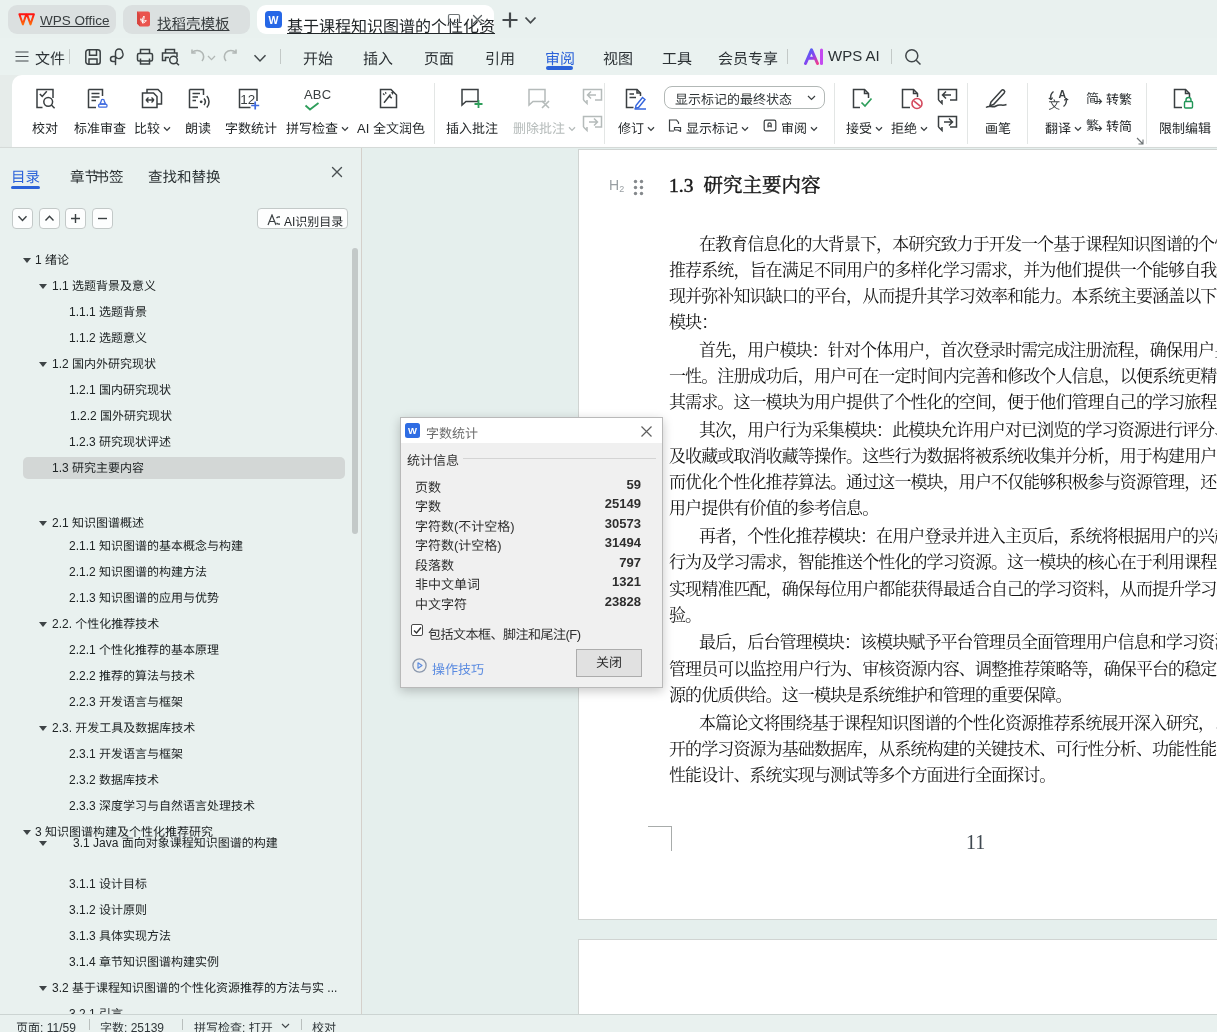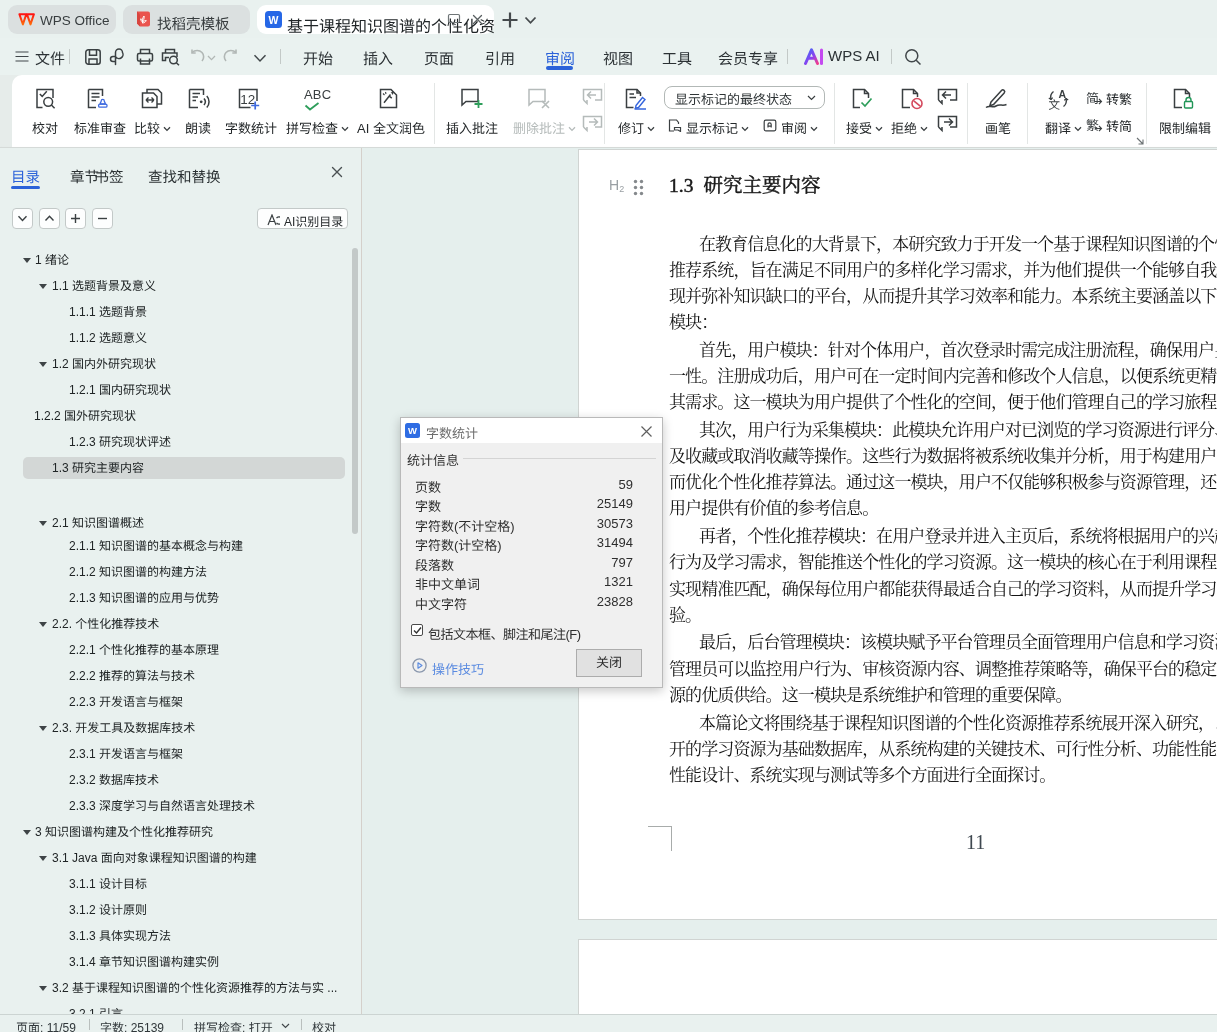--- a/index.html
+++ b/index.html
@@ -2,21 +2,21 @@
 <html lang="zh-CN"><head>
 <meta charset="utf-8">
 <style>
   html,body{margin:0;padding:0;}
   body{width:1217px;height:1032px;overflow:hidden;position:relative;
        font-family:"Liberation Sans",sans-serif;background:#e6ecea;}
   .abs{position:absolute;}
   
   #strip{left:0;top:0;width:1217px;height:38px;background:#e9f1ef;}
   .tab{position:absolute;top:5px;height:29px;border-radius:9px;background:#dbe0e0;}
-  .tab .tt{position:absolute;top:7px;font-size:14px;color:#383d3f;white-space:nowrap;}
+  .tab .tt{position:absolute;top:7px;font-size:14px;color:#383d3f;white-space:nowrap;text-decoration:underline;}
   #tab3{background:#ffffff;}
   
   #menubar{left:0;top:38px;width:1217px;height:37px;background:#eaf2f0;}
   .mi{position:absolute;top:9px;font-size:15px;color:#2b3134;white-space:nowrap;}
   .msep{position:absolute;top:11px;width:1px;height:15px;background:#c3c9c7;}
   
   #ribbon{left:12px;top:75px;width:1205px;height:72px;background:#fff;border-top-left-radius:10px;}
   #ribbonshadow{left:0;top:147px;width:1217px;height:1px;background:#d5dad8;box-shadow:0 1px 2px rgba(160,170,168,.35);}
   .rsep{position:absolute;top:8px;width:1px;height:61px;background:#e3e6e5;}
   .rlabel{position:absolute;top:43px;font-size:13px;color:#24282a;white-space:nowrap;}
@@ -42,21 +42,21 @@
   #page1{position:absolute;left:578px;top:1px;width:700px;height:769px;background:#fff;
          border:1px solid #d0d4d2;border-right:none;}
   #page2{position:absolute;left:578px;top:791px;width:700px;height:75px;background:#fff;
          border:1px solid #d0d4d2;border-right:none;}
   .docline{position:absolute;left:90px;width:900px;font-family:"Liberation Serif","Noto Serif CJK SC",serif;
            font-size:17px;letter-spacing:-0.9px;color:#141414;white-space:nowrap;height:27px;line-height:26.2px;}
   
   #dlg{left:400px;top:417px;width:261px;height:269px;background:#f0f0f0;
        border:1px solid #b9b9b9;box-shadow:0 3px 10px rgba(0,0,0,.22);}
   .drow{position:absolute;left:14px;width:230px;font-size:13px;color:#2e2e2e;}
-  .drow b{position:absolute;right:12px;font-weight:normal;}
+  .drow b{position:absolute;right:4px;font-weight:bold;}
   
   #status{left:0;top:1014px;width:1217px;height:18px;background:#e9f1ef;border-top:1px solid #ccd4d2;}
   .st{position:absolute;top:3px;font-size:12px;color:#30373a;white-space:nowrap;}
   .stsep{position:absolute;top:4px;width:1px;height:11px;background:#b9bfbd;}
   svg{display:block;}
 </style>
 </head>
 <body>
   <div class="abs" id="strip">
     <div class="tab" id="tab1" style="left:8px;width:108px;">
@@ -390,37 +390,37 @@
         </svg>
         <div style="position:absolute;left:26px;top:3px;font-size:12px;color:#24282a;">AI识别目录</div>
       </div>
       <div id="treesel"></div>
       <div class="trow" style="top:99px;"><i class="tri tri1"></i><span style="margin-left:35px;">1  绪论</span></div>
       <div class="trow" style="top:125px;"><i class="tri tri2"></i><span style="margin-left:52px;">1.1  选题背景及意义</span></div>
       <div class="trow" style="top:151px;"><span style="margin-left:69px;">1.1.1  选题背景</span></div>
       <div class="trow" style="top:177px;"><span style="margin-left:69px;">1.1.2  选题意义</span></div>
       <div class="trow" style="top:203px;"><i class="tri tri2"></i><span style="margin-left:52px;">1.2  国内外研究现状</span></div>
       <div class="trow" style="top:229px;"><span style="margin-left:69px;">1.2.1  国内研究现状</span></div>
-      <div class="trow" style="top:255px;"><span style="margin-left:34px;">1.2.2  国外研究现状</span></div>
+      <div class="trow" style="top:255px;"><span style="margin-left:70px;">1.2.2  国外研究现状</span></div>
       <div class="trow" style="top:281px;"><span style="margin-left:69px;">1.2.3  研究现状评述</span></div>
       <div class="trow" style="top:307px;"><span style="margin-left:52px;">1.3  研究主要内容</span></div>
       <div class="trow" style="top:362px;"><i class="tri tri2"></i><span style="margin-left:52px;">2.1  知识图谱概述</span></div>
       <div class="trow" style="top:385px;"><span style="margin-left:69px;">2.1.1  知识图谱的基本概念与构建</span></div>
       <div class="trow" style="top:411px;"><span style="margin-left:69px;">2.1.2  知识图谱的构建方法</span></div>
       <div class="trow" style="top:437px;"><span style="margin-left:69px;">2.1.3  知识图谱的应用与优势</span></div>
       <div class="trow" style="top:463px;"><i class="tri tri2"></i><span style="margin-left:52px;">2.2.  个性化推荐技术</span></div>
       <div class="trow" style="top:489px;"><span style="margin-left:69px;">2.2.1  个性化推荐的基本原理</span></div>
       <div class="trow" style="top:515px;"><span style="margin-left:69px;">2.2.2  推荐的算法与技术</span></div>
       <div class="trow" style="top:541px;"><span style="margin-left:69px;">2.2.3  开发语言与框架</span></div>
       <div class="trow" style="top:567px;"><i class="tri tri2"></i><span style="margin-left:52px;">2.3.  开发工具及数据库技术</span></div>
       <div class="trow" style="top:593px;"><span style="margin-left:69px;">2.3.1  开发语言与框架</span></div>
       <div class="trow" style="top:619px;"><span style="margin-left:69px;">2.3.2  数据库技术</span></div>
       <div class="trow" style="top:645px;"><span style="margin-left:69px;">2.3.3  深度学习与自然语言处理技术</span></div>
       <div class="trow" style="top:671px;"><i class="tri tri1"></i><span style="margin-left:35px;">3  知识图谱构建及个性化推荐研究</span></div>
-      <div class="trow" style="top:697px;"><i class="tri tri2"></i><span style="margin-left:52px;">3.1 Java 面向对象课程知识图谱的构建</span></div>
+      <div class="trow" style="top:682px;padding-left:21px;"><i class="tri tri2"></i><span style="margin-left:52px;">3.1 Java 面向对象课程知识图谱的构建</span></div>
       <div class="trow" style="top:723px;"><span style="margin-left:69px;">3.1.1  设计目标</span></div>
       <div class="trow" style="top:749px;"><span style="margin-left:69px;">3.1.2  设计原则</span></div>
       <div class="trow" style="top:775px;"><span style="margin-left:69px;">3.1.3  具体实现方法</span></div>
       <div class="trow" style="top:801px;"><span style="margin-left:69px;">3.1.4  章节知识图谱构建实例</span></div>
       <div class="trow" style="top:827px;"><i class="tri tri2"></i><span style="margin-left:52px;">3.2  基于课程知识图谱的个性化资源推荐的方法与实 ...</span></div>
       <div class="trow" style="top:853px;"><span style="margin-left:69px;">3.2.1  引言</span></div>
       <div id="sbscroll"></div>
     </div>
     <div id="sbdivider"></div>
     <div id="page1">

